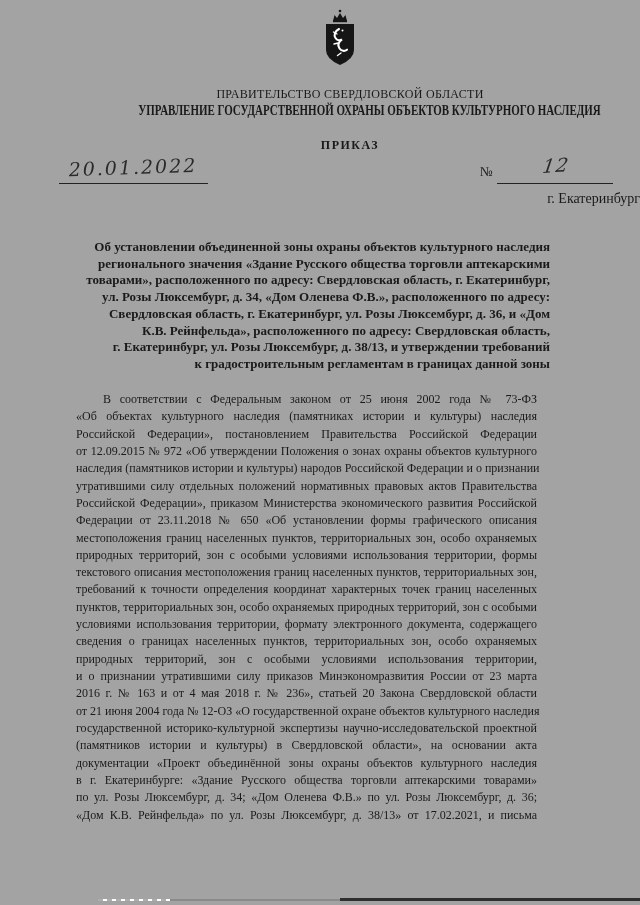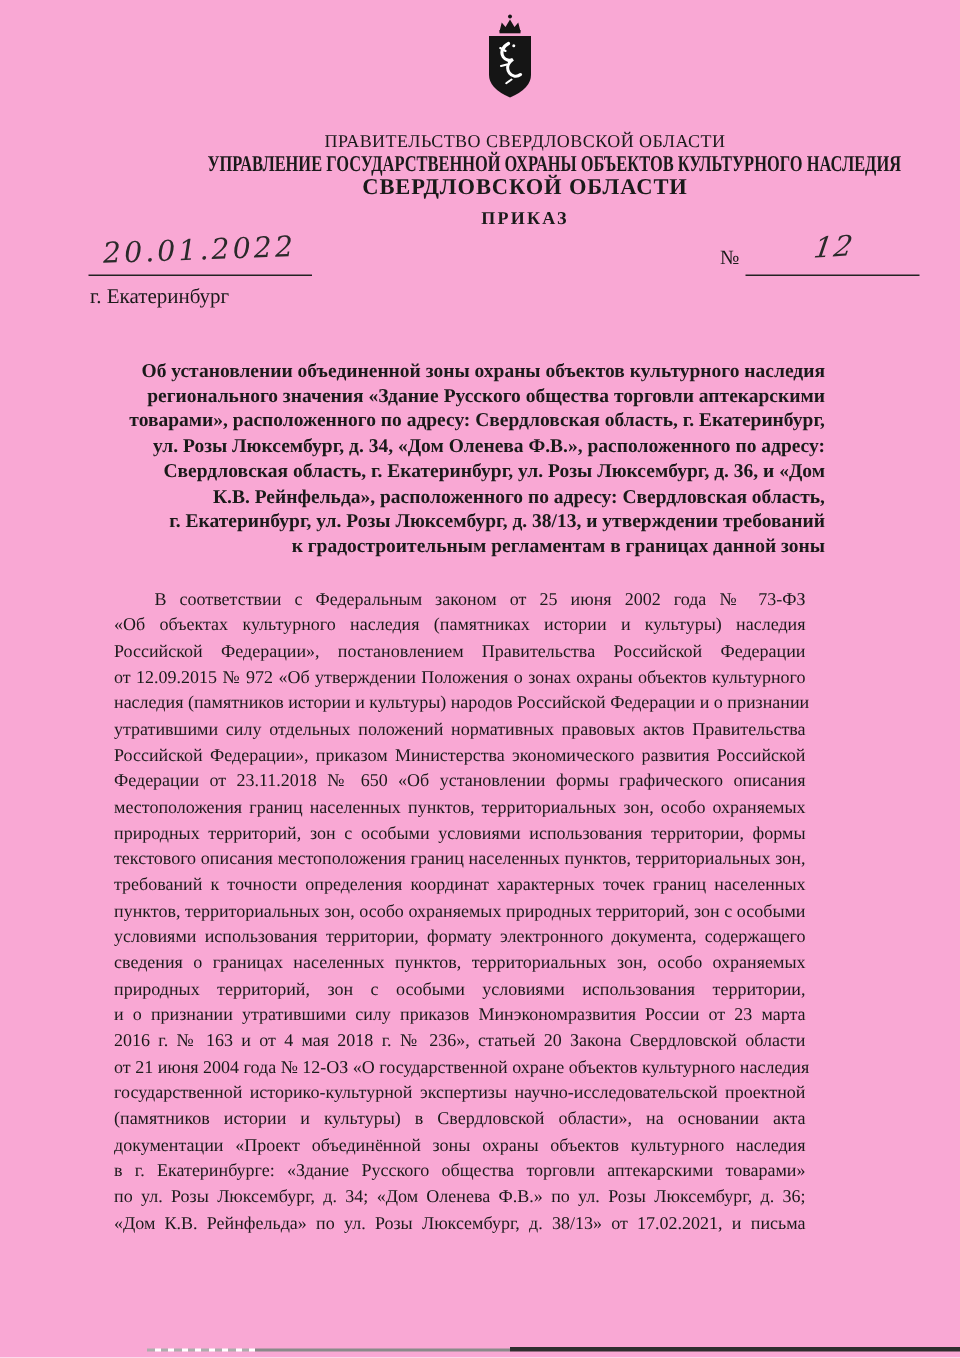--- a/index.html
+++ b/index.html
@@ -1,17 +1,17 @@
 <!DOCTYPE html>
 <html lang="ru"><head>
 <meta charset="utf-8">
 <style>
   html,body { margin:0; padding:0; background:#ffffff; }
   .page {
-    position:relative; width:640px; height:905px; background:#f9a8d4;
+    position:relative; width:640px; height:905px; background:#a3a3a3;
     font-family:"Liberation Serif", serif; color:#1a1a1a; overflow:hidden;
   }
   .abs { position:absolute; }
 
   
   .emblem { position:absolute; left:323px; top:8px; width:34px; height:66px; }
 
   
   .gov   { position:absolute; top:87px;  left:60px; width:580px; text-align:center;
            font-size:12px; letter-spacing:0.3px; white-space:nowrap; }
@@ -27,21 +27,21 @@
   .hand  { font-family:"DejaVu Serif", serif; font-style:italic; color:#2a2a2a; }
   .date  { position:absolute; top:156px; left:58px; width:150px; text-align:center;
            font-size:19px; letter-spacing:2px; transform:rotate(-2deg); }
   .number{ position:absolute; top:154px; left:500px; width:112px; text-align:center;
            font-size:19px; letter-spacing:1px; transform:skewX(-12deg) rotate(-4deg); }
   .no-label { position:absolute; top:164px; left:480px; font-size:13.5px; }
   .uline { position:absolute; height:0; border-top:1.2px solid #222; }
   .date-line   { top:183px; left:59px;  width:149px; }
   .number-line { top:183px; left:497px; width:116px; }
 
-  .city { position:absolute; top:191px; left:60px; width:580px; text-align:left;
+  .city { position:absolute; top:191px; left:60px; width:580px; text-align:right;
           font-size:14px; white-space:nowrap; }
 
   
   .title-block { position:absolute; top:239px; left:76px; width:474px; }
   .title-block div { text-align:right; font-weight:bold; font-size:13px;
                      line-height:16.7px; white-space:nowrap; }
 
   
   .body-block { position:absolute; top:391px; left:76px; width:461px; }
   .body-block div { font-size:12px; line-height:17.32px;
@@ -70,21 +70,20 @@
       <path d="M3 16 H31 V42 Q31 51 17 57 Q3 51 3 42 Z" fill="#151515"></path>
 
       <path d="M16 21 c-4 2 -5.5 6 -3.5 9 c1.5 2.3 4.5 2.8 6.5 1.5 c-3.5 2.5 -4.5 6 -2.5 9 c1.8 2.6 5.2 3.1 7.5 1.2" stroke="#ffffff" stroke-width="2.1" fill="none" stroke-linecap="round"></path>
       <path d="M14 26 l-3.5 -2 M15 35 l-4 1 M18 45 l-3.5 2.5" stroke="#ffffff" stroke-width="1.4" fill="none" stroke-linecap="round"></path>
       <circle cx="19.5" cy="22.5" r="1" fill="#ffffff"></circle>
     </svg>
   </div>
 
   <div class="gov">ПРАВИТЕЛЬСТВО СВЕРДЛОВСКОЙ ОБЛАСТИ</div>
   <div class="dept1">УПРАВЛЕНИЕ ГОСУДАРСТВЕННОЙ ОХРАНЫ ОБЪЕКТОВ КУЛЬТУРНОГО НАСЛЕДИЯ</div>
-  <div class="dept2">СВЕРДЛОВСКОЙ ОБЛАСТИ</div>
   <div class="prikaz">ПРИКАЗ</div>
 
   <div class="hand date">20.01.2022</div>
   <div class="uline date-line"></div>
   <div class="no-label">№</div>
   <div class="hand number">12</div>
   <div class="uline number-line"></div>
 
   <div class="city">г. Екатеринбург</div>
 

